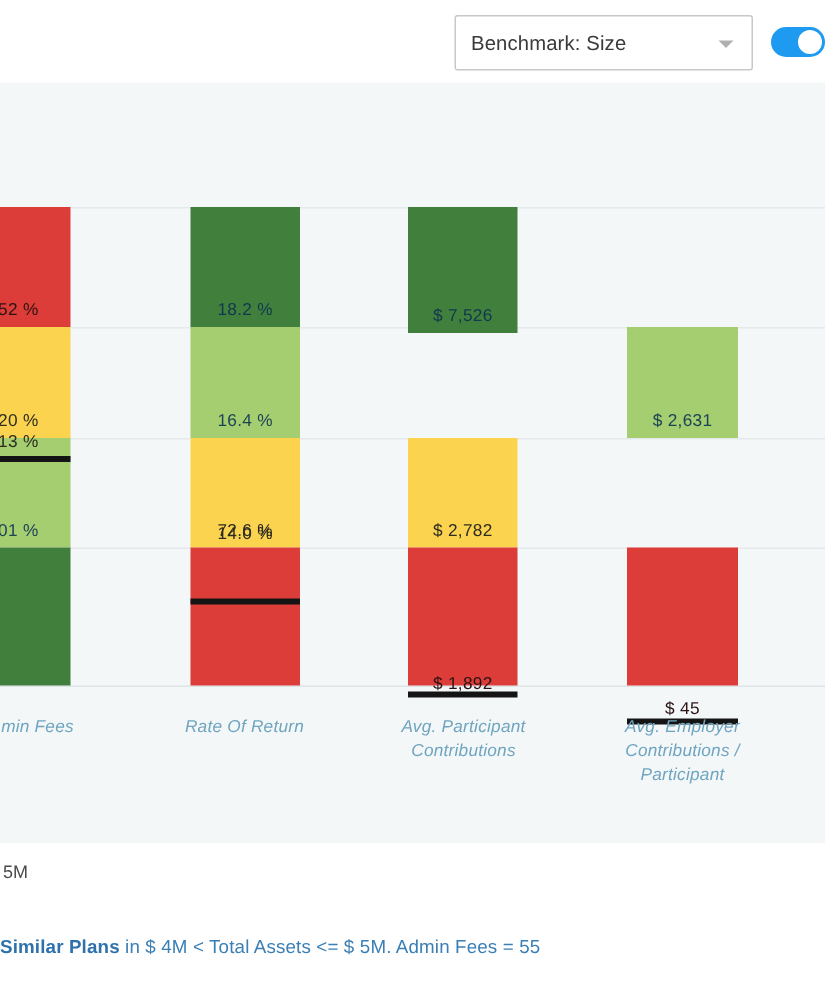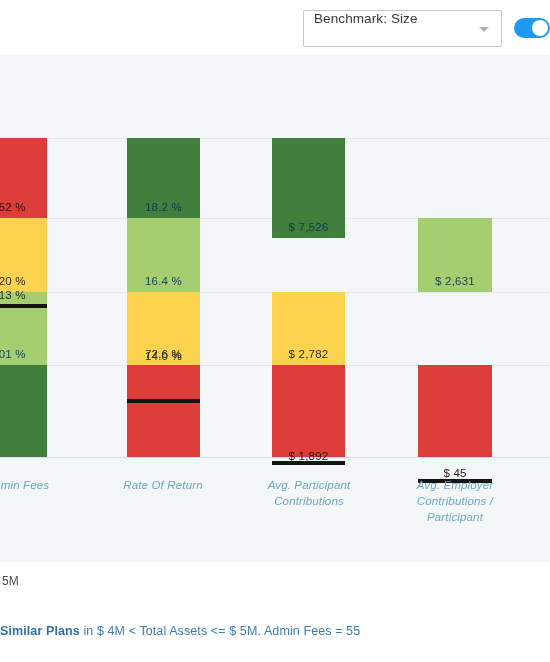--- a/index.html
+++ b/index.html
@@ -13,21 +13,21 @@
   
   .header {
     position: absolute; left: 0; top: 0; width: 550px; height: 55px;
     background: #ffffff;
   }
   .bench-select {
     position: absolute; left: 303px; top: 10px;
     width: 199px; height: 37px;
     border: 1px solid #c8c8c8; border-radius: 2px;
     background: #ffffff;
-    display: flex; 
+    display: flex; align-items: center;
   }
   .bench-select-label {
     font-size: 13.5px; color: #3a3a3a; padding-left: 10px;
     letter-spacing: .1px;
   }
   .caret {
     position: absolute; right: 12px; top: 50%;
     width: 0; height: 0; margin-top: -2px;
     border-left: 5px solid transparent;
     border-right: 5px solid transparent;
@@ -169,21 +169,21 @@
         </div>
 
       <div class="seg" style="top:286px; height:26px; background:transparent;">
         <span style="color:#2c2c20">14.0 %</span>
       </div>
 
       <div class="marker" style="top:344px"></div>
     </div>
 
     <div class="col" style="left:272px; width:73px">
-      <div class="seg dark" style="top:83px;  height:100px">
+      <div class="seg dark" style="top:83px;  height:84px">
         <span>$ 7,526</span>
       </div>
       <div class="seg yellow" style="top:237px; height:73px">
         <span>$ 2,782</span>
       </div>
       <div class="seg red" style="top:310px; height:92px">
         <span style="padding-bottom:0; position:absolute; top:85px;">$ 1,892</span>
       </div>
       <div class="marker" style="top:406px"></div>
     </div>

